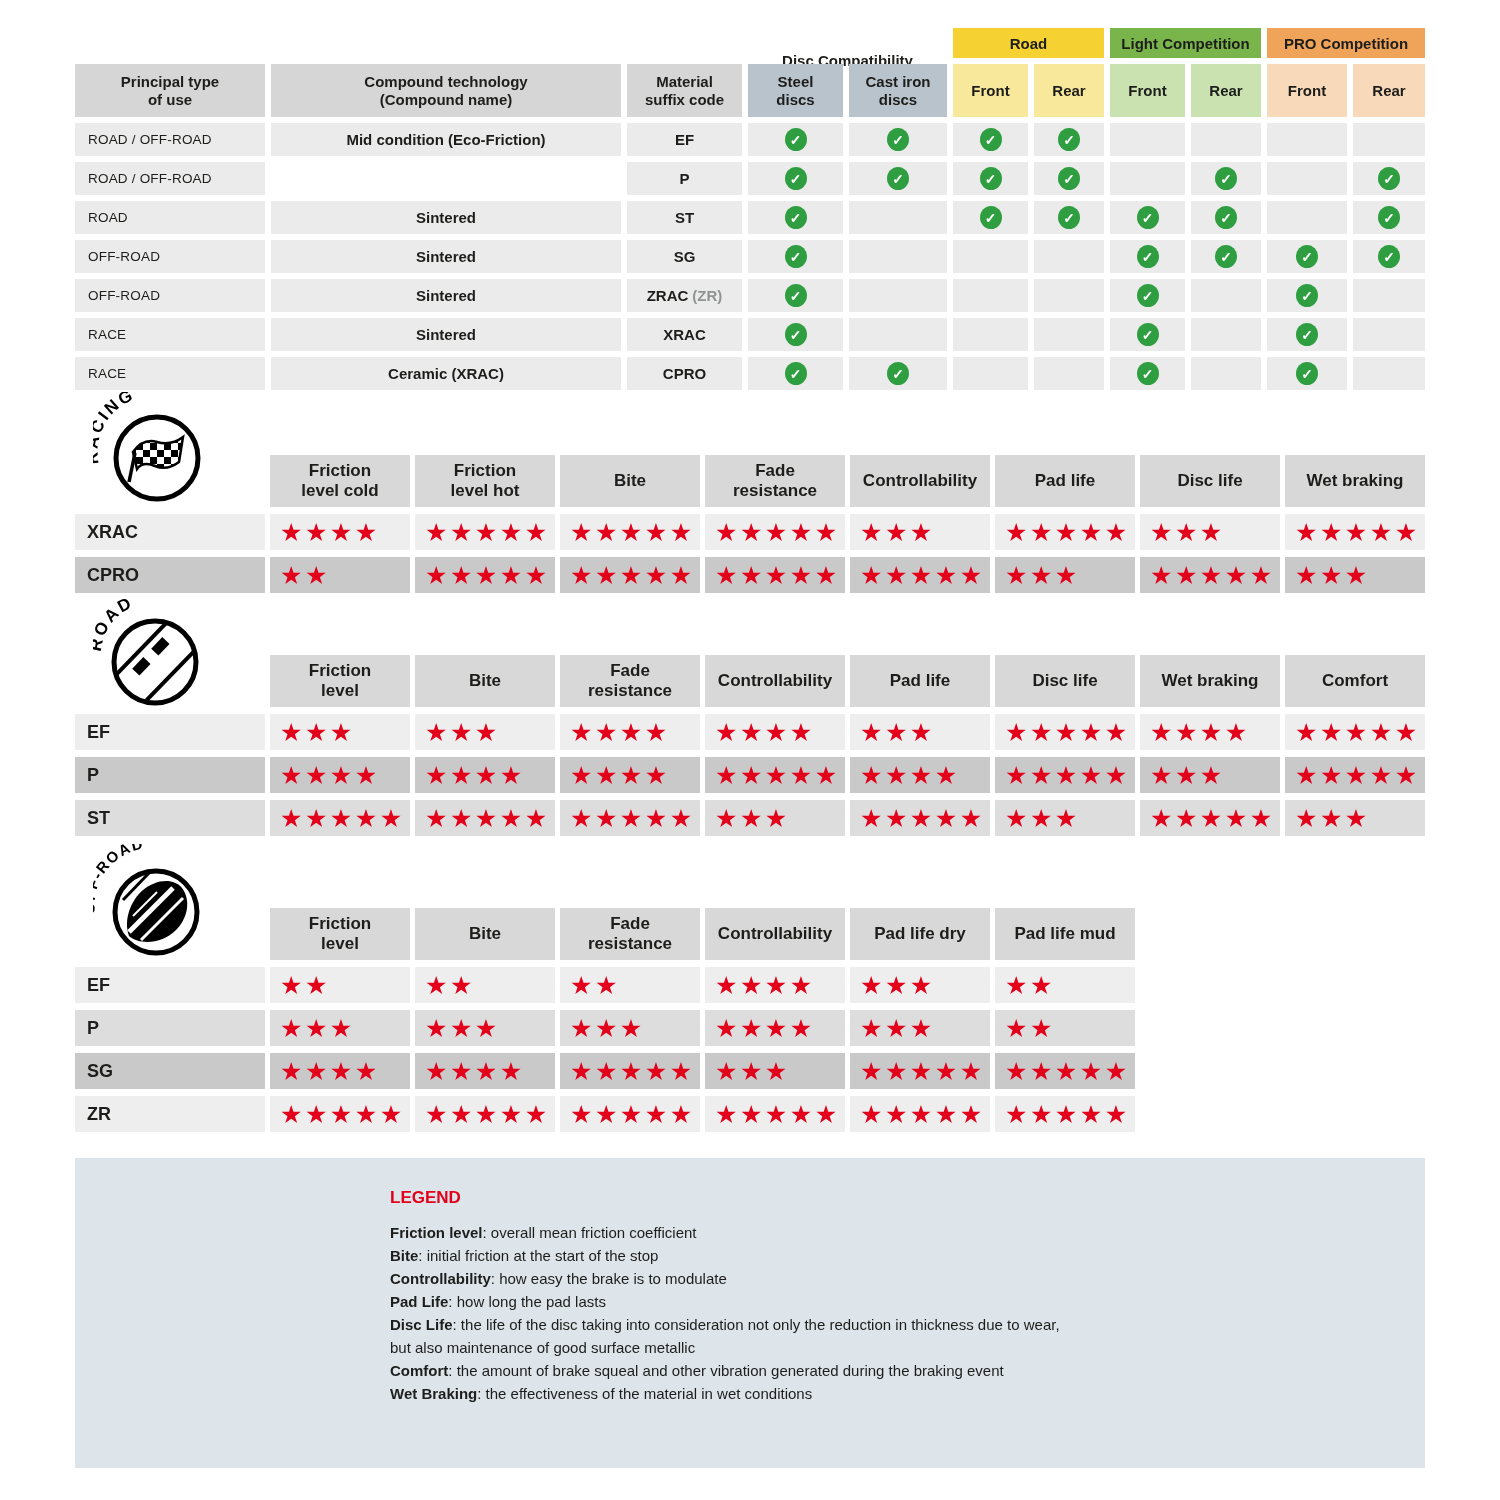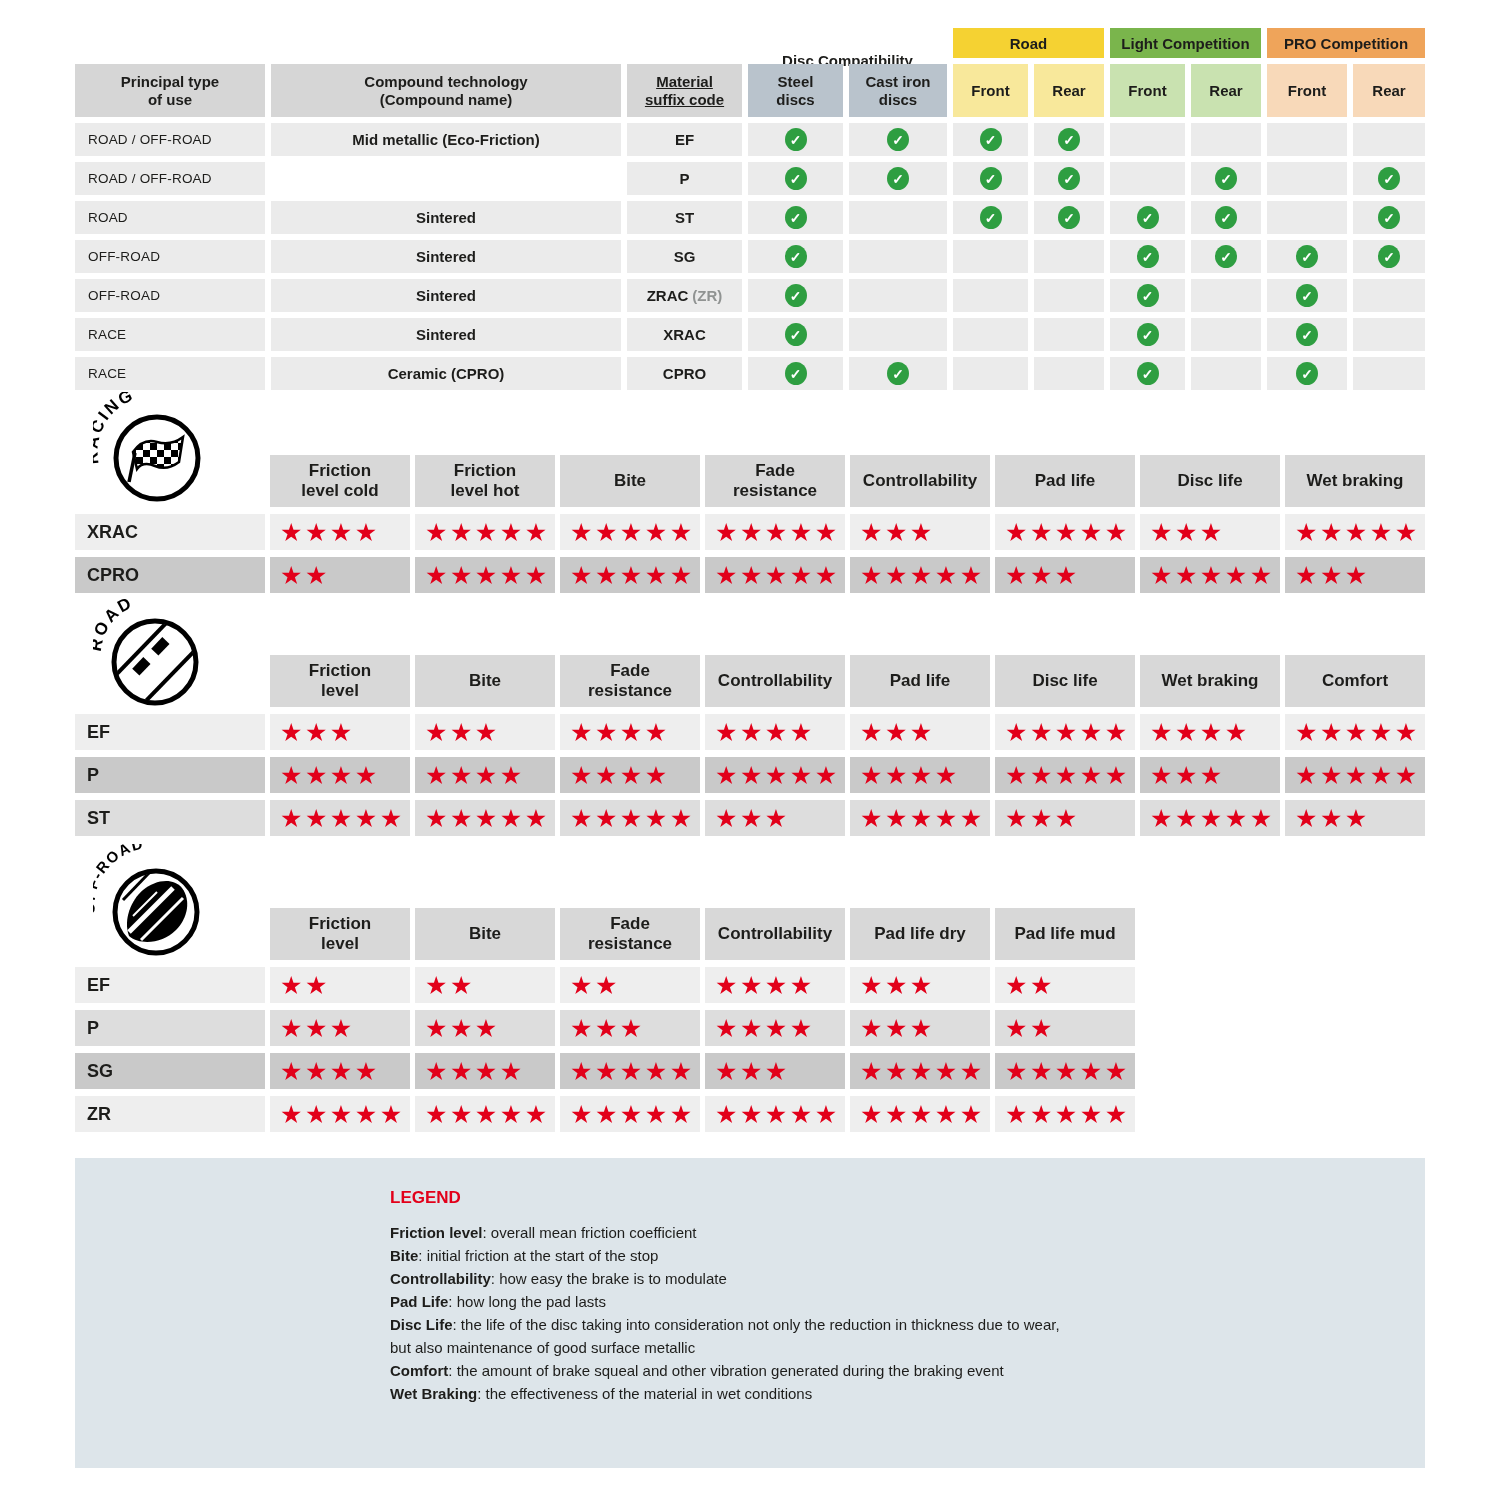--- a/index.html
+++ b/index.html
@@ -63,34 +63,34 @@
 
   <div id="compat-grid" class="compat-grid">
       <div class="group-hdr" style="background: rgb(126, 143, 158); grid-column: 4 / span 2; margin-top: 32px;">Disc Compatibility</div>
       <div class="group-hdr" style="background: rgb(245, 210, 50); grid-column: 6 / span 2;">Road</div>
       <div class="group-hdr" style="background: rgb(122, 181, 76); grid-column: 8 / span 2;">Light Competition</div>
       <div class="group-hdr" style="background: rgb(239, 164, 90); grid-column: 10 / span 2;">PRO Competition</div>
       <div class="main-hdr" style="grid-column: 1;">Principal type
 of use</div>
       <div class="main-hdr" style="grid-column: 2;">Compound technology
 (Compound name)</div>
-      <div class="main-hdr" style="grid-column: 3; text-decoration: underline;">Material
+      <div class="main-hdr" style="grid-column: 3;">Material
 suffix code</div>
       <div class="sub-hdr" style="background: rgb(185, 195, 204); grid-column: 4;">Steel
 discs</div>
       <div class="sub-hdr" style="background: rgb(185, 195, 204); grid-column: 5;">Cast iron
 discs</div>
       <div class="sub-hdr" style="background: rgb(248, 232, 155); grid-column: 6;">Front</div>
       <div class="sub-hdr" style="background: rgb(248, 232, 155); grid-column: 7;">Rear</div>
       <div class="sub-hdr" style="background: rgb(201, 226, 176); grid-column: 8;">Front</div>
       <div class="sub-hdr" style="background: rgb(201, 226, 176); grid-column: 9;">Rear</div>
       <div class="sub-hdr" style="background: rgb(248, 217, 185); grid-column: 10;">Front</div>
       <div class="sub-hdr" style="background: rgb(248, 217, 185); grid-column: 11;">Rear</div>
       <div class="cell use" style="grid-area: 3 / 1;">ROAD / OFF-ROAD</div>
-      <div class="cell compound" style="grid-area: 3 / 2;">Mid metallic (Eco-Friction)</div>
+      <div class="cell compound" style="grid-area: 3 / 2;">Mid condition (Eco-Friction)</div>
       <div class="cell code" style="grid-area: 3 / 3;">EF</div>
       <div class="cell" style="grid-area: 3 / 4;">
         <span class="check">✓</span>
       </div>
       <div class="cell" style="grid-area: 3 / 5;">
         <span class="check">✓</span>
       </div>
       <div class="cell" style="grid-area: 3 / 6;">
         <span class="check">✓</span>
       </div>
@@ -195,21 +195,21 @@
       <div class="cell" style="grid-area: 8 / 7;"></div>
       <div class="cell" style="grid-area: 8 / 8;">
         <span class="check">✓</span>
       </div>
       <div class="cell" style="grid-area: 8 / 9;"></div>
       <div class="cell" style="grid-area: 8 / 10;">
         <span class="check">✓</span>
       </div>
       <div class="cell" style="grid-area: 8 / 11;"></div>
       <div class="cell use" style="grid-area: 9 / 1;">RACE</div>
-      <div class="cell compound" style="grid-area: 9 / 2;">Ceramic (CPRO)</div>
+      <div class="cell compound" style="grid-area: 9 / 2;">Ceramic (XRAC)</div>
       <div class="cell code" style="grid-area: 9 / 3;">CPRO</div>
       <div class="cell" style="grid-area: 9 / 4;">
         <span class="check">✓</span>
       </div>
       <div class="cell" style="grid-area: 9 / 5;">
         <span class="check">✓</span>
       </div>
       <div class="cell" style="grid-area: 9 / 6;"></div>
       <div class="cell" style="grid-area: 9 / 7;"></div>
       <div class="cell" style="grid-area: 9 / 8;">

